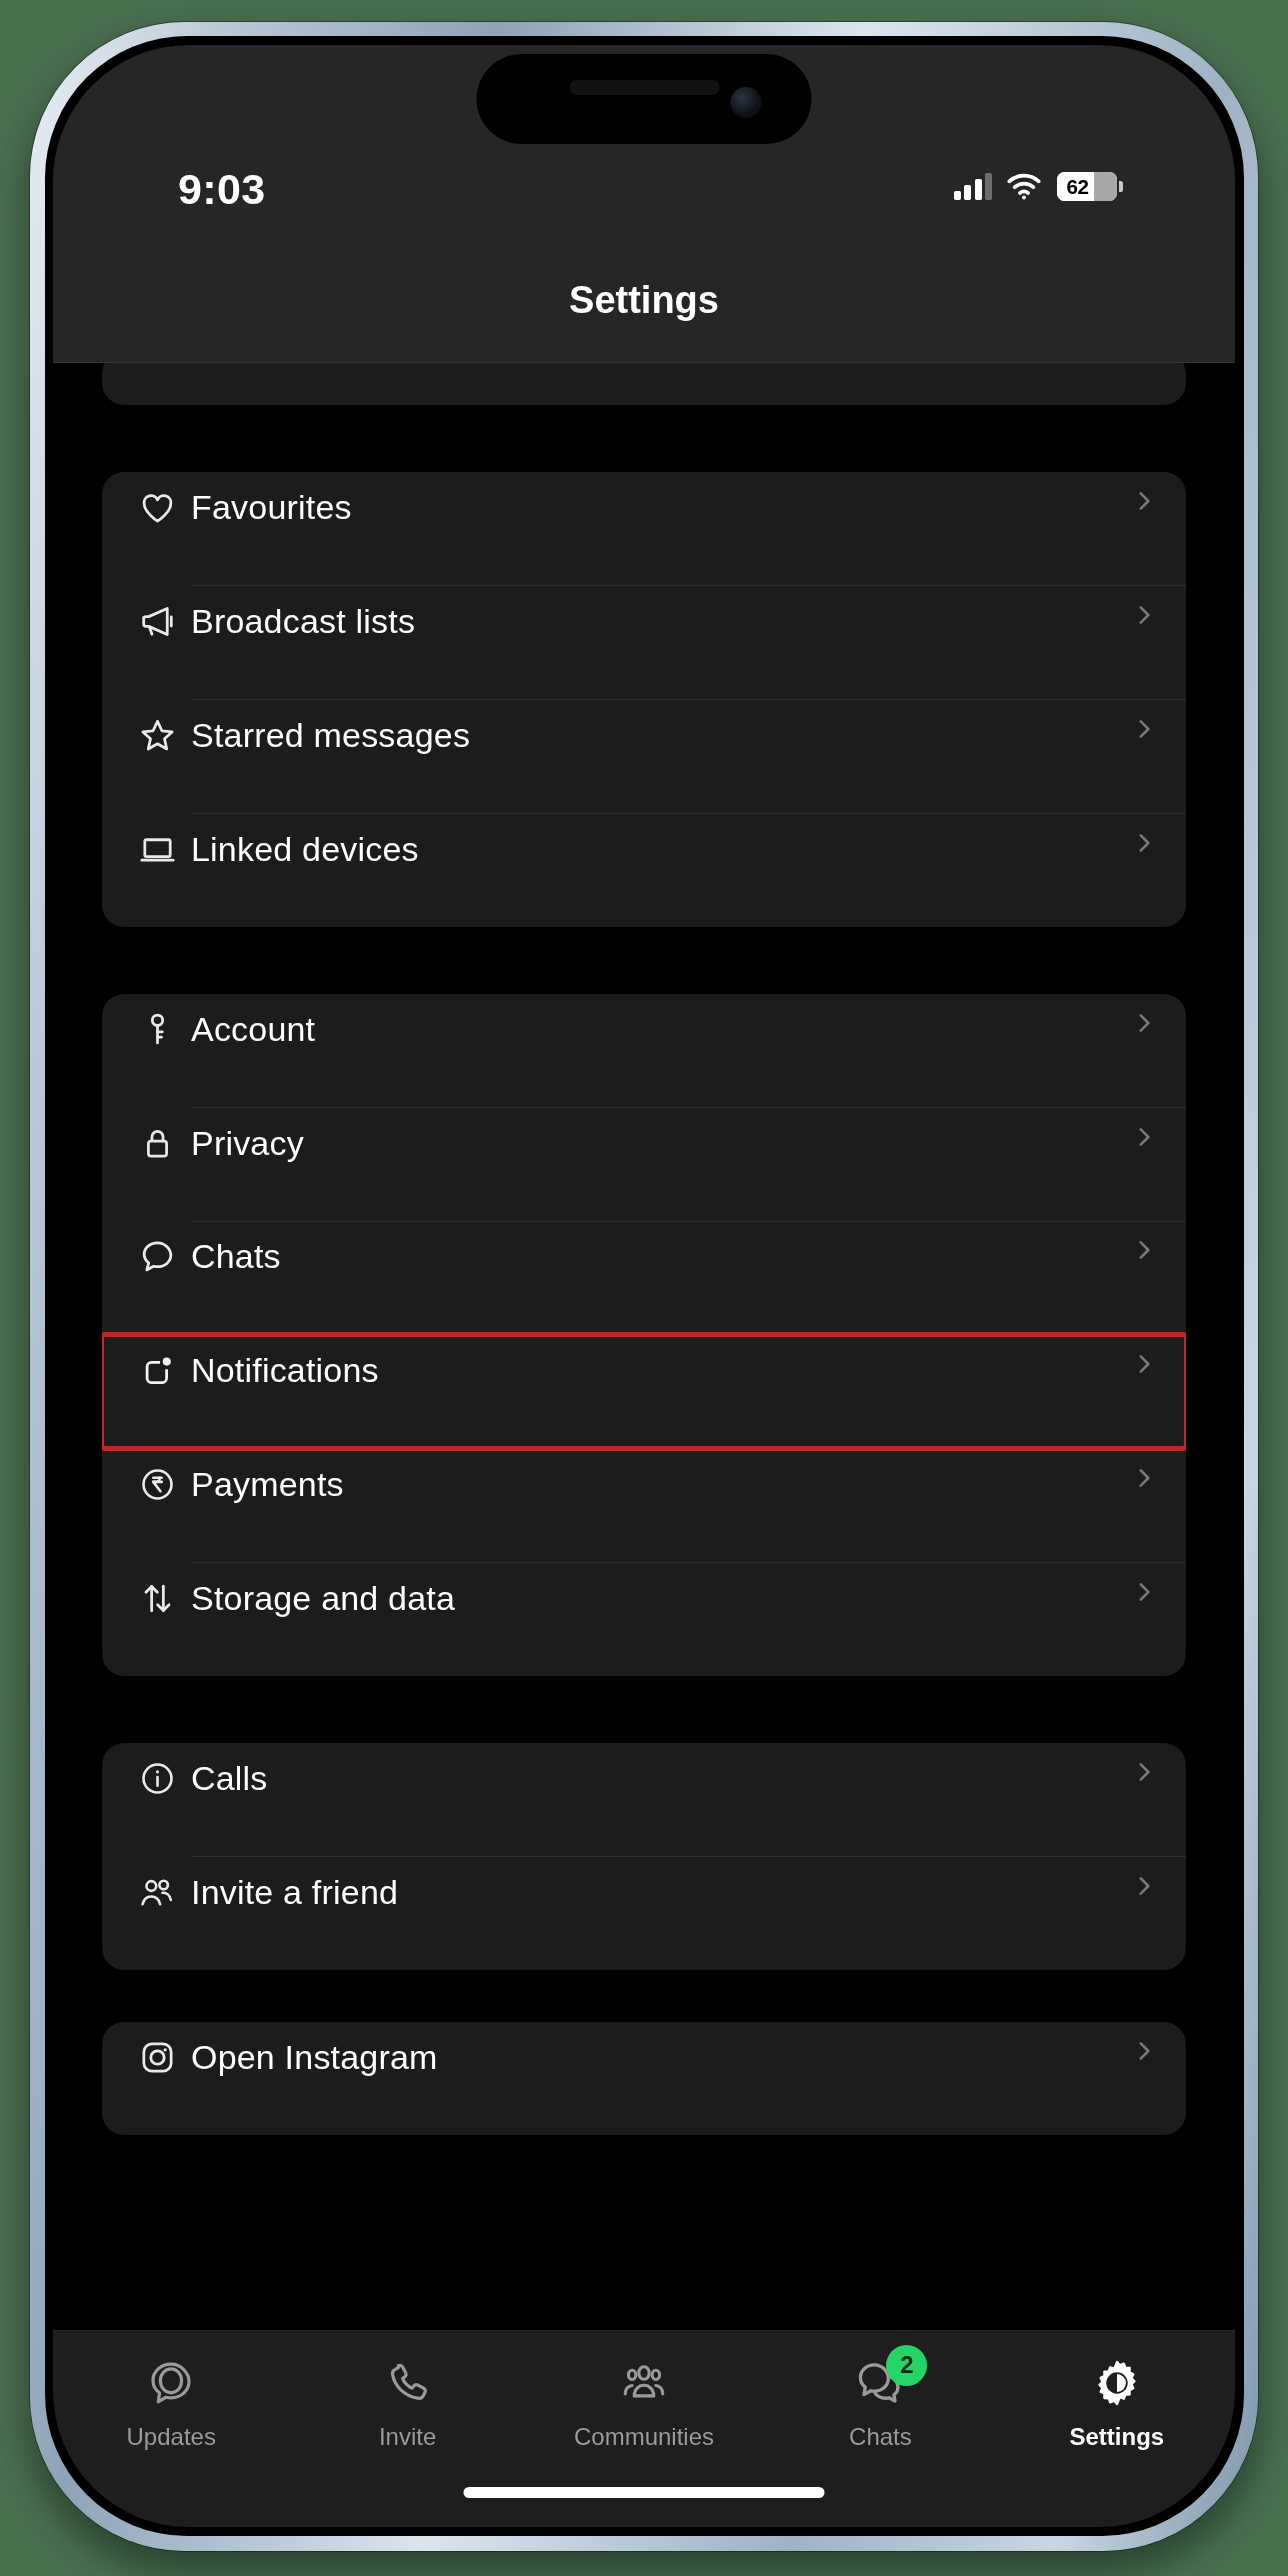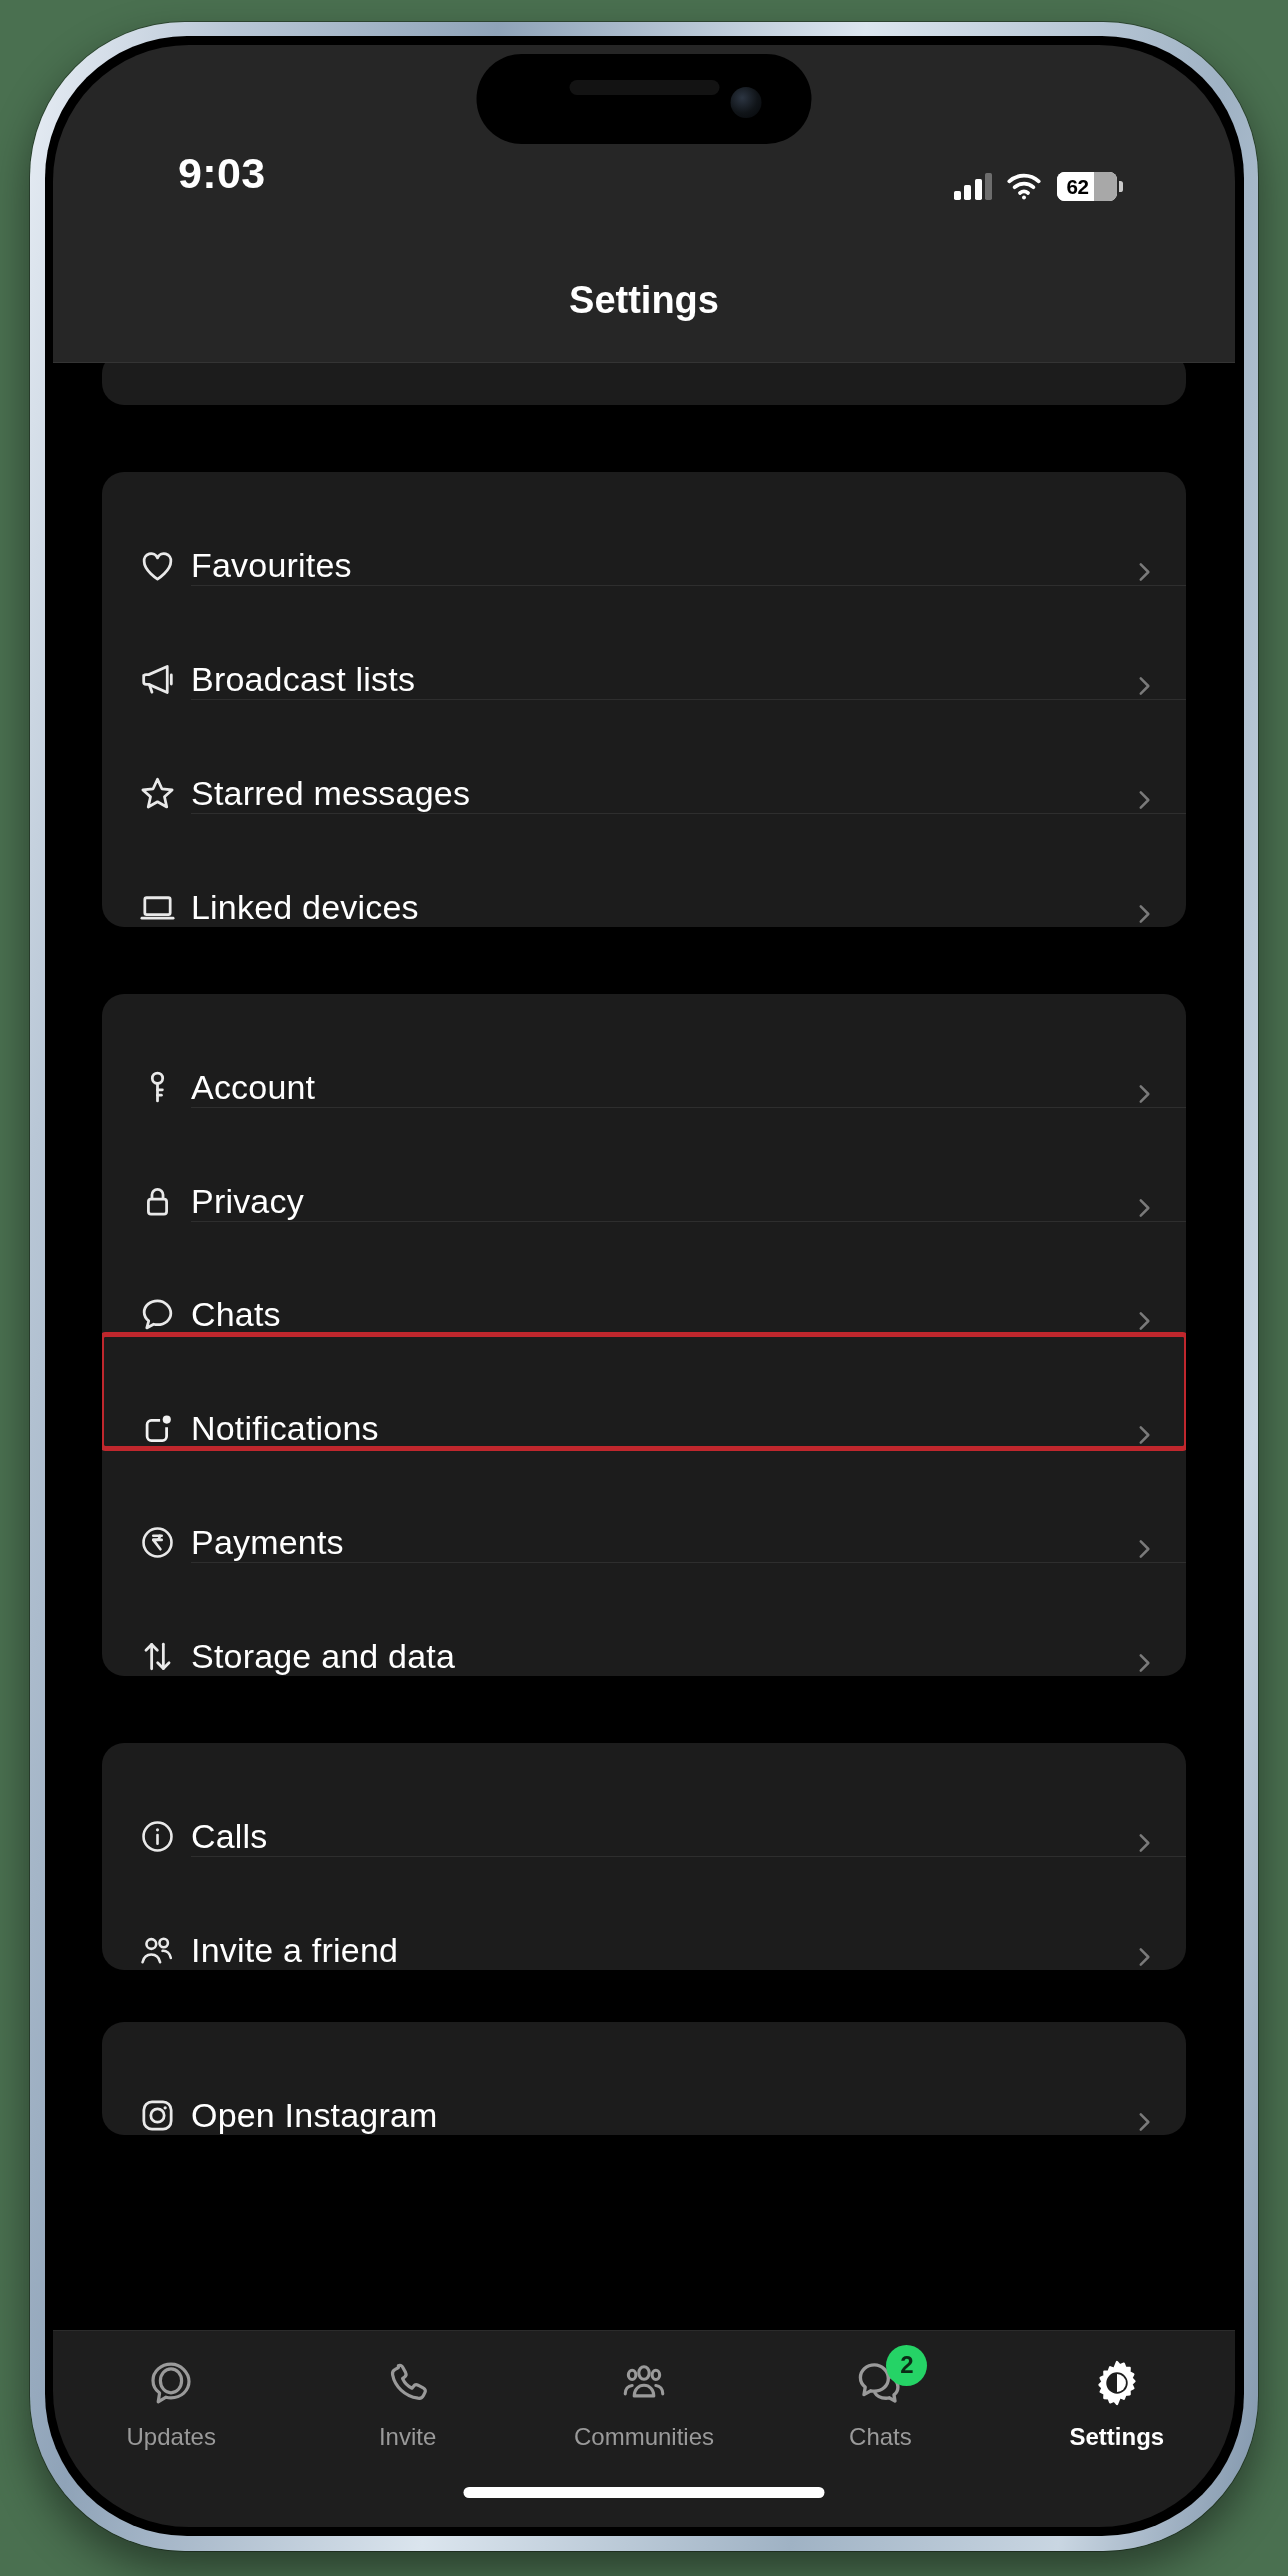--- a/index.html
+++ b/index.html
@@ -54,21 +54,21 @@
   #notch-speaker{
     position:absolute; left:50%; transform:translateX(-50%); top:26px;
     width:150px; height:15.5px; background:#131313; border-radius:7.7px;
   }
   #notch-camera{
     position:absolute; right:50px; top:33px;
     width:31px; height:31px; border-radius:50%;
     background:radial-gradient(circle at 38% 35%, #2c3542 0%, #101418 55%, #05070a 100%);
   }
   #status-time{
-    position:absolute; left:125px; top:104px;
+    position:absolute; left:125px; top:120px;
     font-size:43px; font-weight:700; color:#fff; letter-spacing:0.4px;
     z-index:9;
   }
   #status-right{
     position:absolute; right:112px; top:127px;
     display:flex; align-items:center; gap:14.6px; z-index:9;
   }
   .sig-bars{ display:flex; align-items:flex-end; gap:3.4px; height:27.5px; }
   .sig-bars i{ display:block; width:6.9px; background:#fff; border-radius:1.7px; }
   .sig-bars i:nth-child(1){ height:9.4px; }
@@ -103,22 +103,22 @@
   
   #content{
     position:absolute; left:0; top:0; right:0; bottom:0;
     background:#000; z-index:1;
     padding-top:307px;
   }
   .card{
     margin:0 49px; background:#1c1c1c; border-radius:22px; overflow:hidden;
   }
   .row{
-    position:relative; display:flex; align-items:flex-end;
-    height:113px; padding:4px 29px 0 22px;
+    position:relative; display:flex; align-items:flex-start;
+    height:113px; padding:16px 29px 0 22px;
   }
   .row .ico{
     width:67px; min-width:67px; display:flex; align-items:center; justify-content:center;
     color:#e9e9e9;
   }
   .row .lbl{
     flex:1; color:#fff; font-size:34px; letter-spacing:0.2px;
   }
   .row .chev{ color:#7a7a7a; display:flex; align-items:center; }
   .sep{ height:0.9px; background:#2e2e2e; margin-left:89px; }

